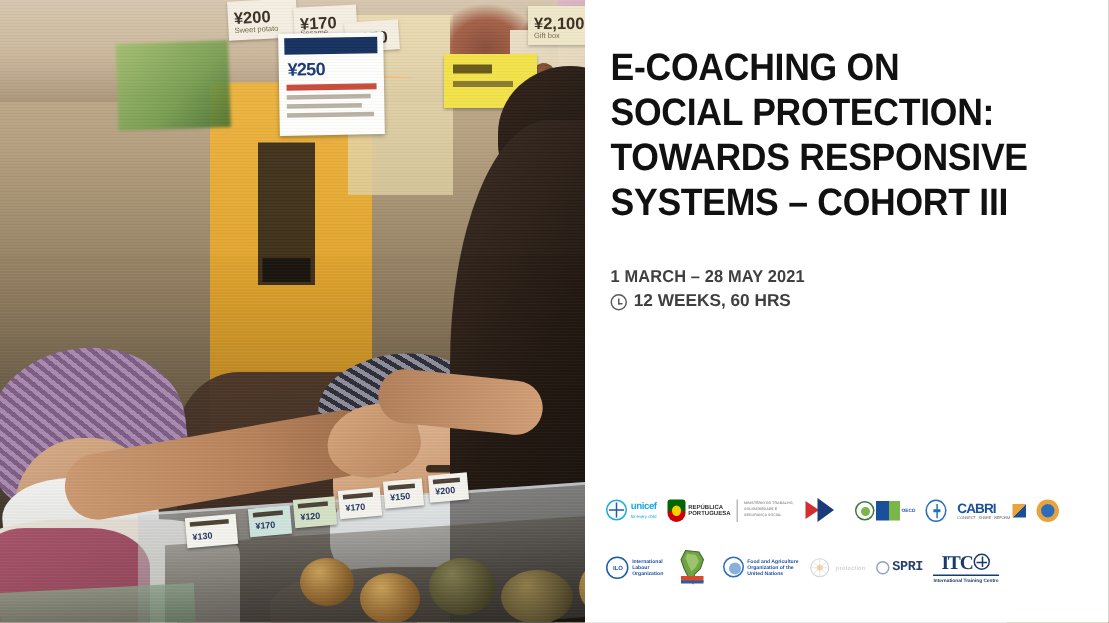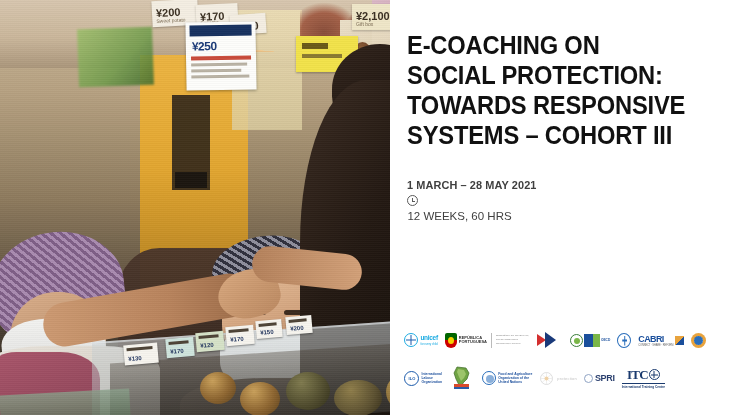--- a/index.html
+++ b/index.html
@@ -163,23 +163,23 @@
     font-size:25.5px; line-height:30px; font-weight:bold; color:#111111;
     letter-spacing:-0.2px; text-transform:uppercase;
     font-family:"Liberation Sans Narrow","Liberation Sans", sans-serif;
     transform:scaleX(.93); transform-origin:left top; }
   .title div { white-space:nowrap; }
 
   .meta { position:absolute; left:17px; top:179px; }
   .meta .dates { font-size:11.5px; font-weight:bold; color:#3f3f3f; letter-spacing:.1px;
     font-family:"Liberation Sans Narrow","Liberation Sans", sans-serif; transform:scaleX(.95);
     transform-origin:left center; white-space:nowrap; }
-  .meta .dur { display:flex; align-items:flex-start; gap:4px; margin-top:4px;
-    font-size:11.5px; font-weight:normal; color:#3f3f3f;
-    font-family:"Liberation Sans Narrow","Liberation Sans", sans-serif; white-space:nowrap;flex-direction:column; }
+  .meta .dur { display:flex; align-items:flex-end; gap:4px; margin-top:4px;
+    font-size:11.5px; font-weight:bold; color:#3f3f3f;
+    font-family:"Liberation Sans Narrow","Liberation Sans", sans-serif; white-space:nowrap; }
 
   .clock { width:11px; height:11px; border:1.2px solid #5a5a5a; border-radius:50%;
     position:relative; flex:0 0 auto; }
   .clock::before { content:""; position:absolute; left:4px; top:2px; width:1px; height:4px; background:#5a5a5a; }
   .clock::after  { content:""; position:absolute; left:4px; top:5px; width:3px; height:1px; background:#5a5a5a; }
 
   
   .logos { position:absolute; left:14px; top:325px; width:292px; }
   .logo-row { display:flex; align-items:center; gap:7px; height:30px; }
   .logo-row.r2 { margin-top:8px; gap:7px; }
@@ -244,21 +244,21 @@
 
   .fao-g { width:14px; height:14px; border-radius:50%; border:1.3px solid #2a6ebb;
     background:#fff; position:relative; flex:0 0 auto; }
   .fao-g::after { content:""; position:absolute; left:3px; top:3px; width:8px; height:8px;
     border-radius:50%; background:#2a6ebb; opacity:.55; }
 
   .prot { display:flex; align-items:center; gap:3px; opacity:.6; }
   .prot-w { width:15px; height:15px; position:relative; }
   .prot-t { font-size:4px; color:#9a9a9a; letter-spacing:.2px; }
 
-  .spri { display:flex; align-items:flex-end; gap:2px; }
+  .spri { display:flex; align-items:flex-end; gap:2px;font-family:Liberation Mono, monospace; }
   .spri-c { width:9px; height:9px; border-radius:50%; border:1.2px solid #8fa3c4; }
   .spri-t { font-size:9px; font-weight:bold; color:#2a3f6e; letter-spacing:-.3px; }
 
   .itc { display:flex; flex-direction:column; align-items:center; }
   .itc-top { display:flex; align-items:center; gap:1px; }
   .itc-t { font-size:13px; font-weight:bold; color:#1a3a6e; letter-spacing:-.8px;
            font-family:"Liberation Serif", serif; }
   .itc-g { width:11px; height:11px; border-radius:50%; border:1.2px solid #1a3a6e; position:relative; }
   .itc-g::before { content:""; position:absolute; left:50%; top:1px; width:1px; height:7px; background:#1a3a6e; transform:translateX(-50%); }
   .itc-g::after { content:""; position:absolute; left:1px; top:50%; width:7px; height:1px; background:#1a3a6e; transform:translateY(-50%); }

